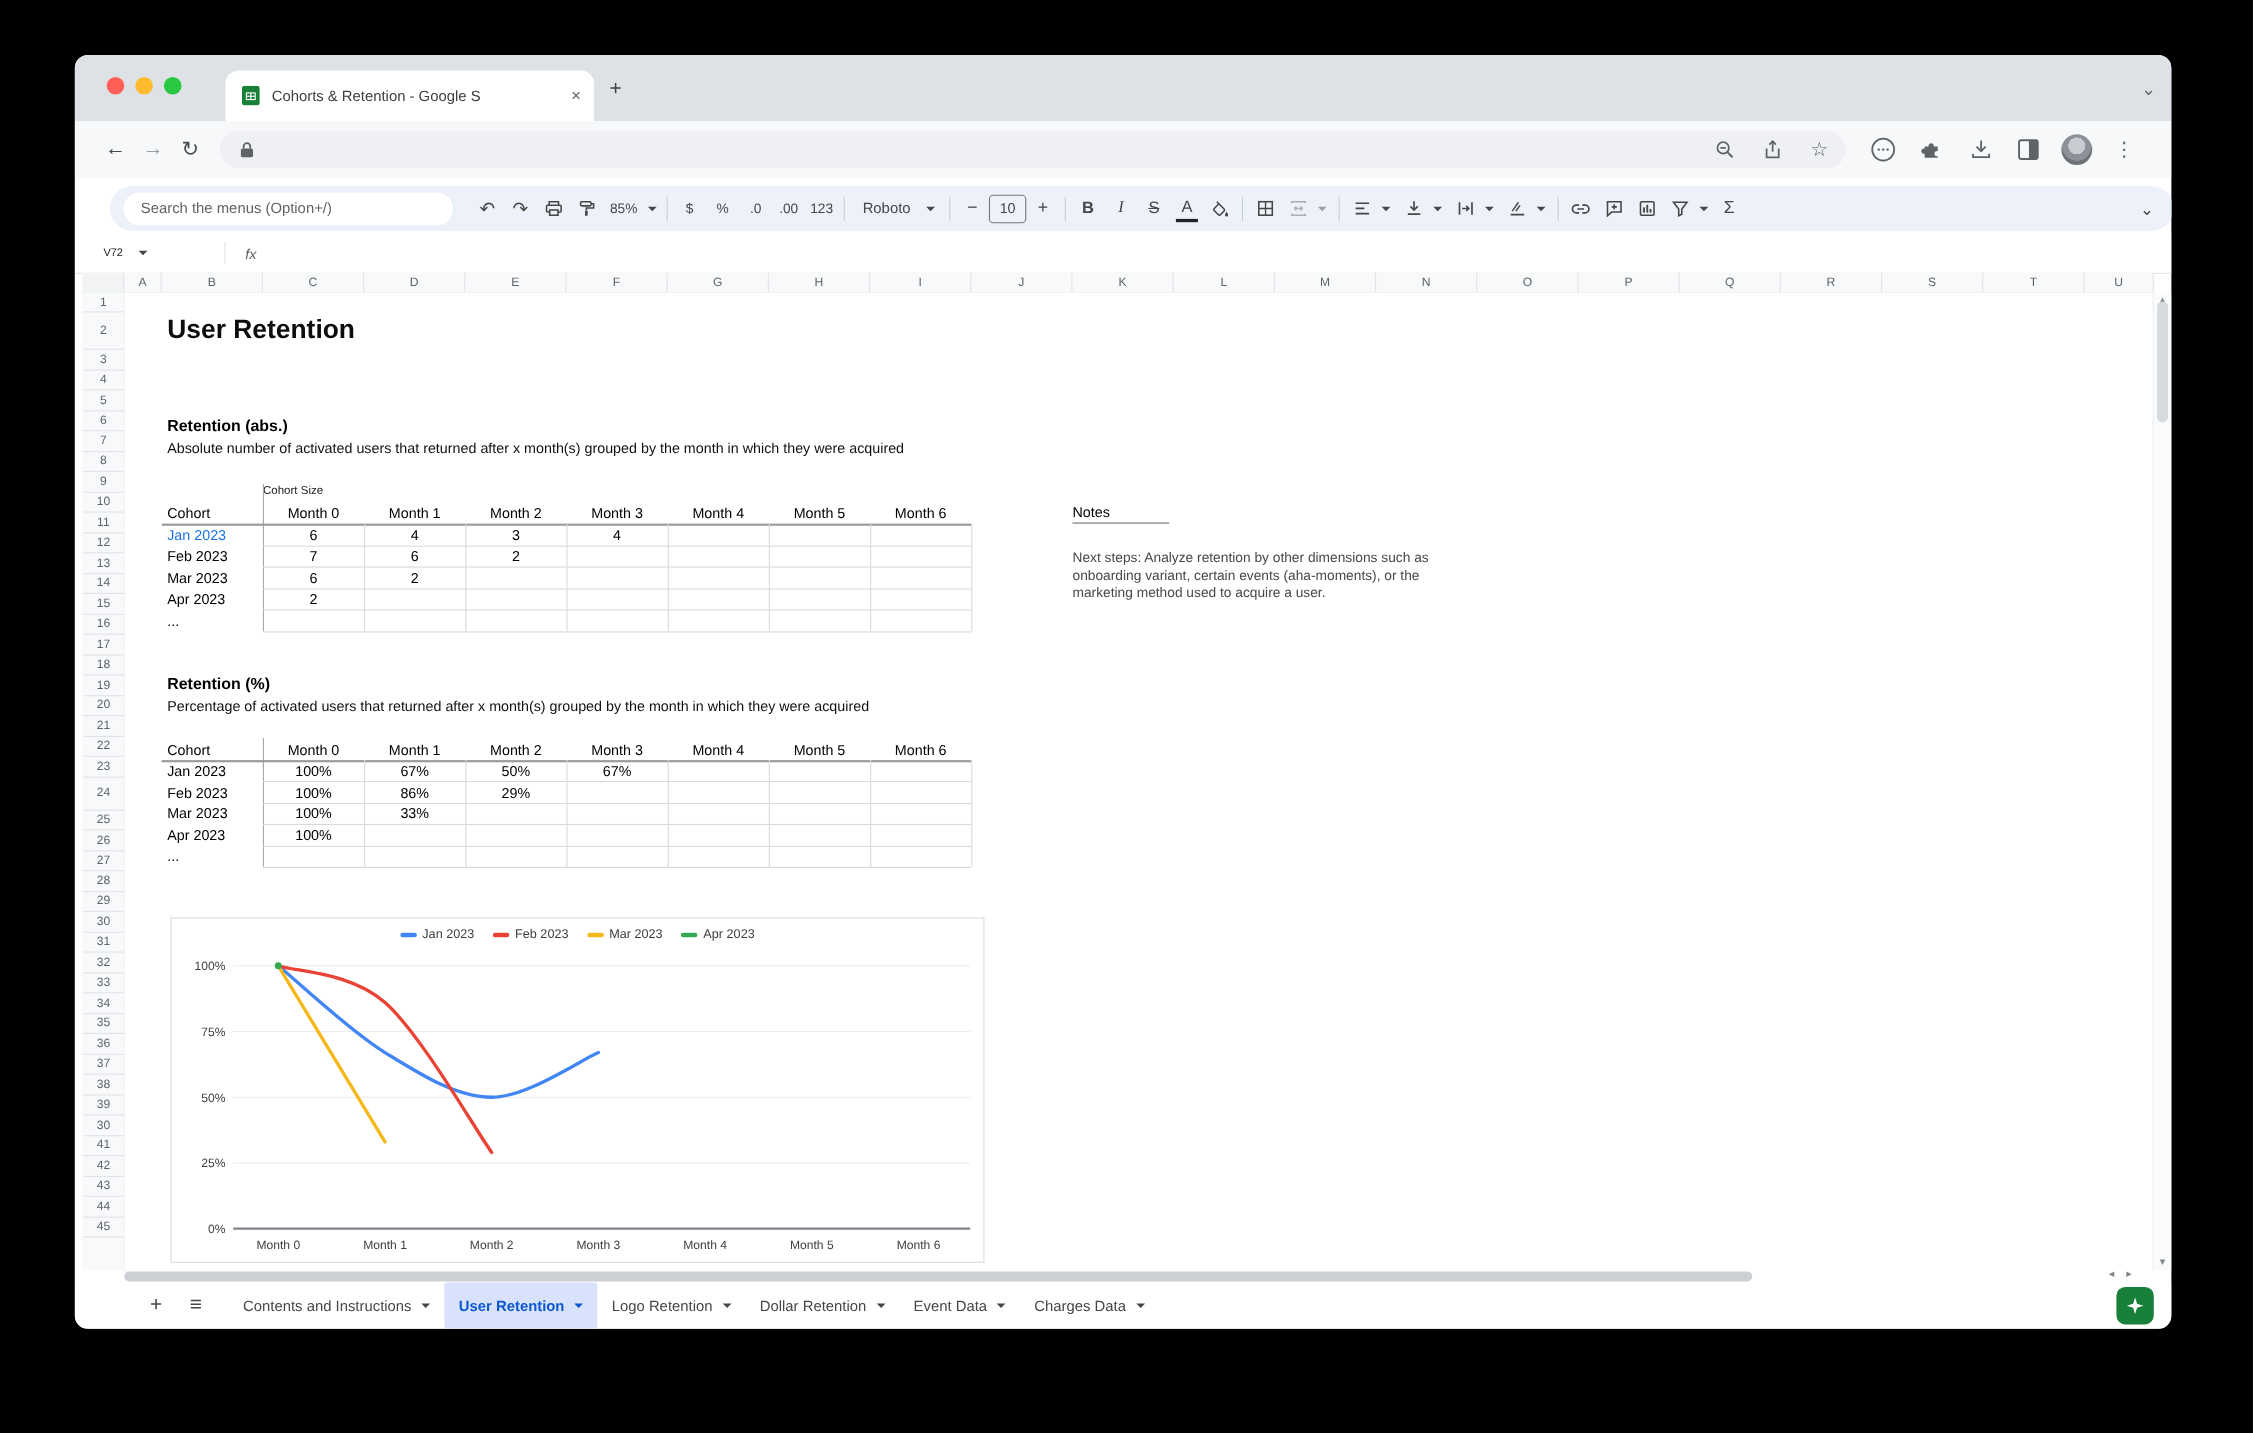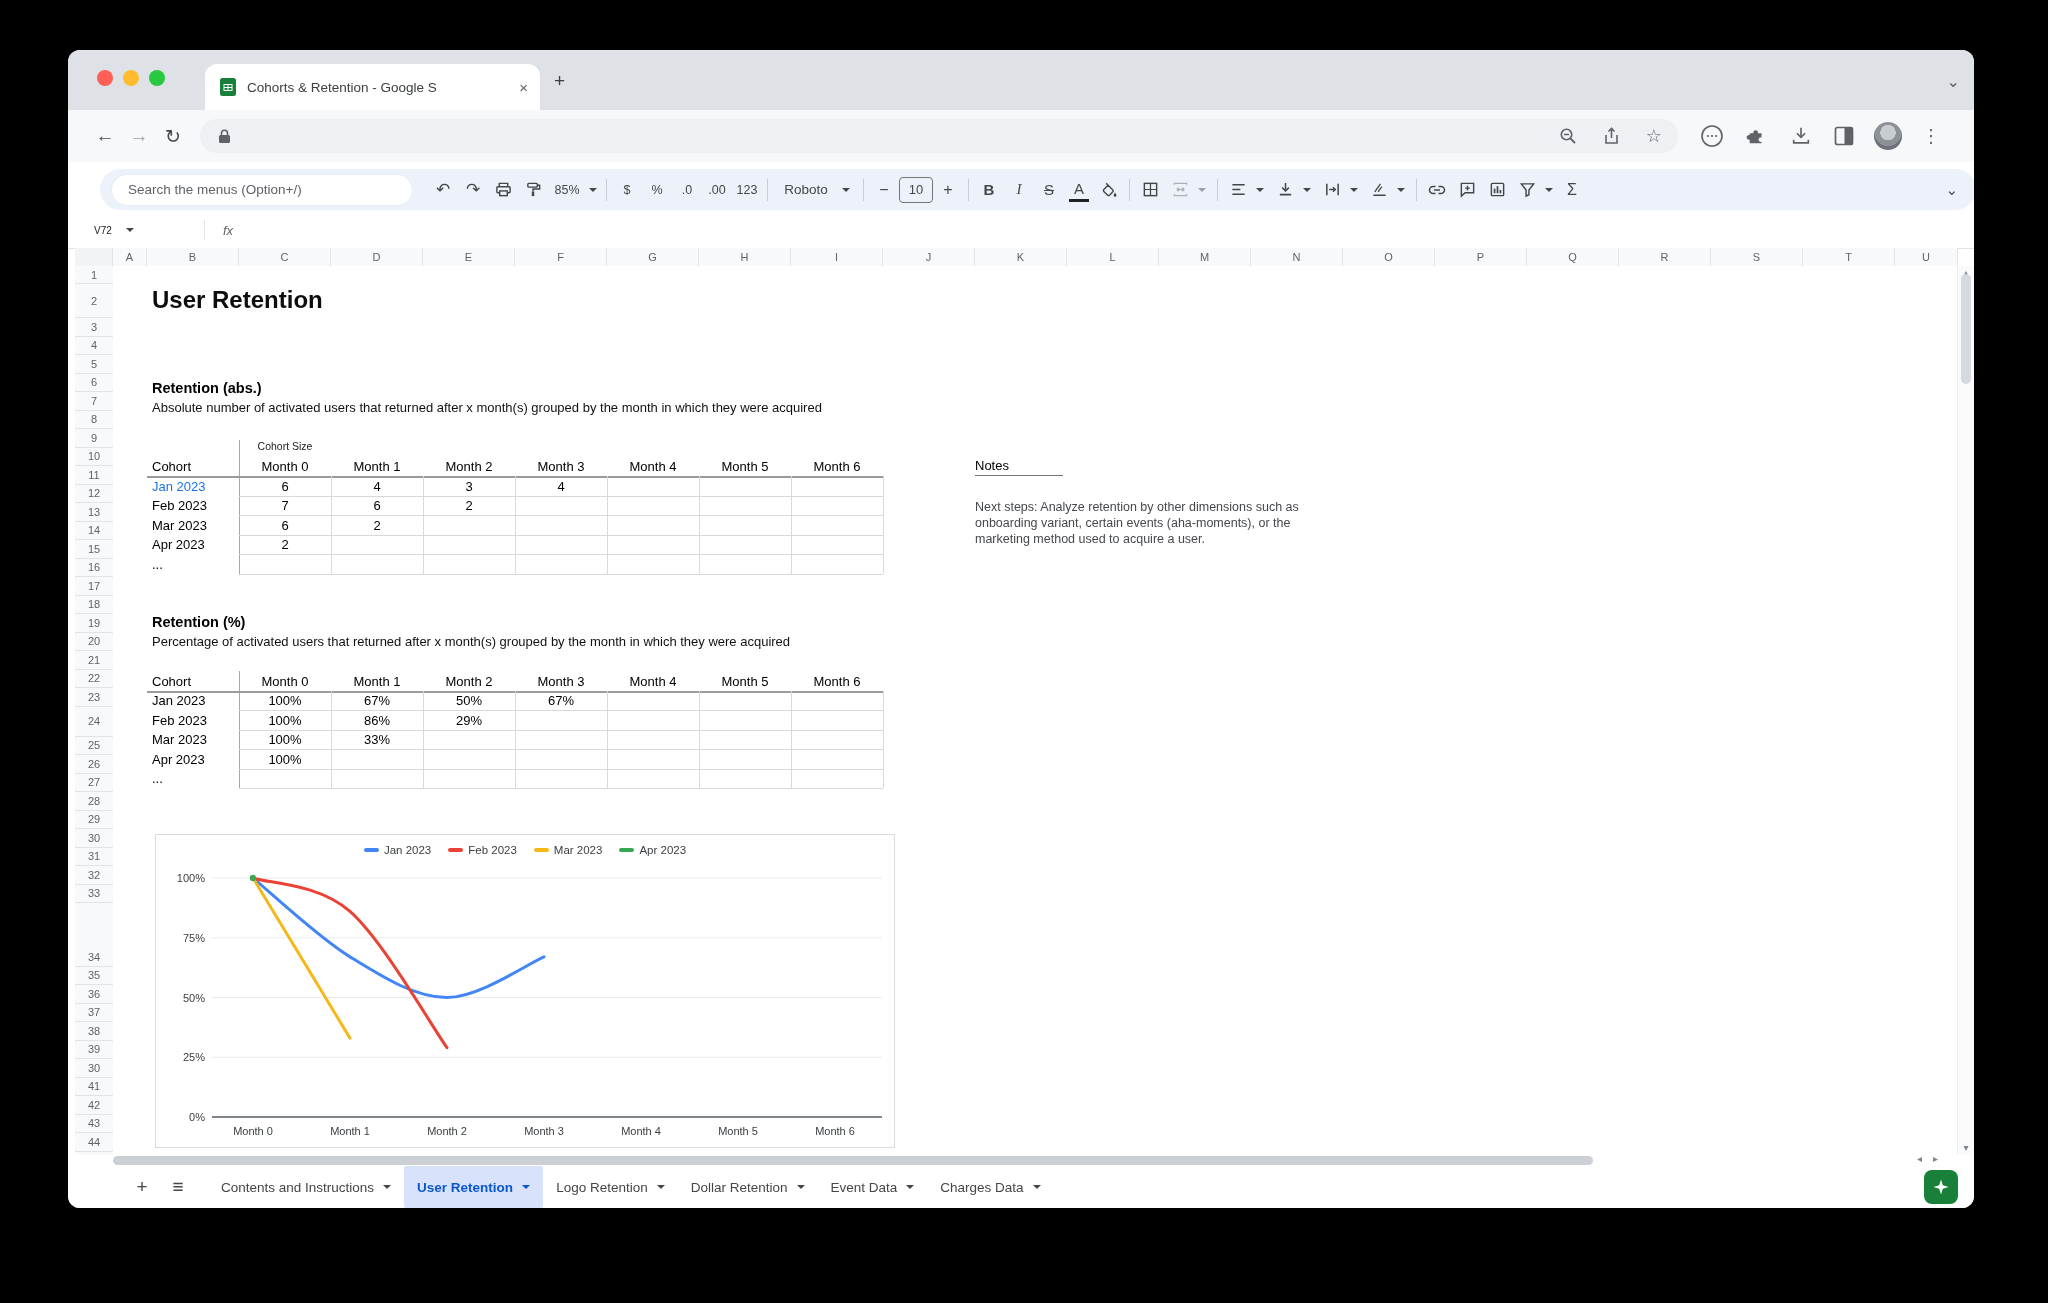--- a/index.html
+++ b/index.html
@@ -314,39 +314,39 @@
       <div class="rn" style="height: 30px;">24</div>
       <div class="rn" style="height: 18.5px;">25</div>
       <div class="rn" style="height: 18.5px;">26</div>
       <div class="rn" style="height: 18.5px;">27</div>
       <div class="rn" style="height: 18.5px;">28</div>
       <div class="rn" style="height: 18.5px;">29</div>
       <div class="rn" style="height: 18.5px;">30</div>
       <div class="rn" style="height: 18.5px;">31</div>
       <div class="rn" style="height: 18.5px;">32</div>
       <div class="rn" style="height: 18.5px;">33</div>
-      <div class="rn" style="height: 18.5px; margin-top: 45px;">34</div>
+      <div class="rn" style="height: 18.5px;">34</div>
       <div class="rn" style="height: 18.5px;">35</div>
       <div class="rn" style="height: 18.5px;">36</div>
       <div class="rn" style="height: 18.5px;">37</div>
       <div class="rn" style="height: 18.5px;">38</div>
       <div class="rn" style="height: 18.5px;">39</div>
       <div class="rn" style="height: 18.5px;">30</div>
       <div class="rn" style="height: 18.5px;">41</div>
       <div class="rn" style="height: 18.5px;">42</div>
       <div class="rn" style="height: 18.5px;">43</div>
       <div class="rn" style="height: 18.5px;">44</div>
       <div class="rn" style="height: 18.5px;">45</div>
     </div>
   <div id="canvas"></div>
   <div id="content" class="abs" style="left:0;top:0;width:100%;height:100%;pointer-events:none">
       <div class="cell" style="left: 84px; top: 236px;;font-size:24px;font-weight:700;color:#0d0d0d">User Retention</div>
       <div class="cell" style="left: 84px; top: 330px;;font-weight:700;font-size:14.5px">Retention (abs.)</div>
       <div class="cell" style="left: 84px; top: 350px;;font-size:13px;color:#111">Absolute number of activated users that returned after x month(s) grouped by the month in which they were acquired</div>
-      <div class="cell" style="left: 171px; top: 390px;;width:92px;text-align:center;font-size:10.5px;color:#202124">Cohort Size</div>
+      <div class="cell" style="left: 171px; top: 390px;;width:92px;text-align:left;font-size:10.5px;color:#202124">Cohort Size</div>
       <div class="cell" style="left: 84px; top: 409px;;font-size:13px">Cohort</div>
       <div class="cell" style="left: 171px; top: 409px;;width:92px;text-align:center;font-size:13px">Month 0</div>
       <div class="cell" style="left: 263px; top: 409px;;width:92px;text-align:center;font-size:13px">Month 1</div>
       <div class="cell" style="left: 355px; top: 409px;;width:92px;text-align:center;font-size:13px">Month 2</div>
       <div class="cell" style="left: 447px; top: 409px;;width:92px;text-align:center;font-size:13px">Month 3</div>
       <div class="cell" style="left: 539px; top: 409px;;width:92px;text-align:center;font-size:13px">Month 4</div>
       <div class="cell" style="left: 631px; top: 409px;;width:92px;text-align:center;font-size:13px">Month 5</div>
       <div class="cell" style="left: 723px; top: 409px;;width:92px;text-align:center;font-size:13px">Month 6</div>
       <div class="vl" style="left: 171px; top: 390px; height: 133.5px; width: 1.4px; background: rgb(168, 168, 168);"></div>
       <div class="hl" style="left: 79px; top: 426px; width: 736px; height: 2px; background: rgb(155, 155, 155);"></div>

